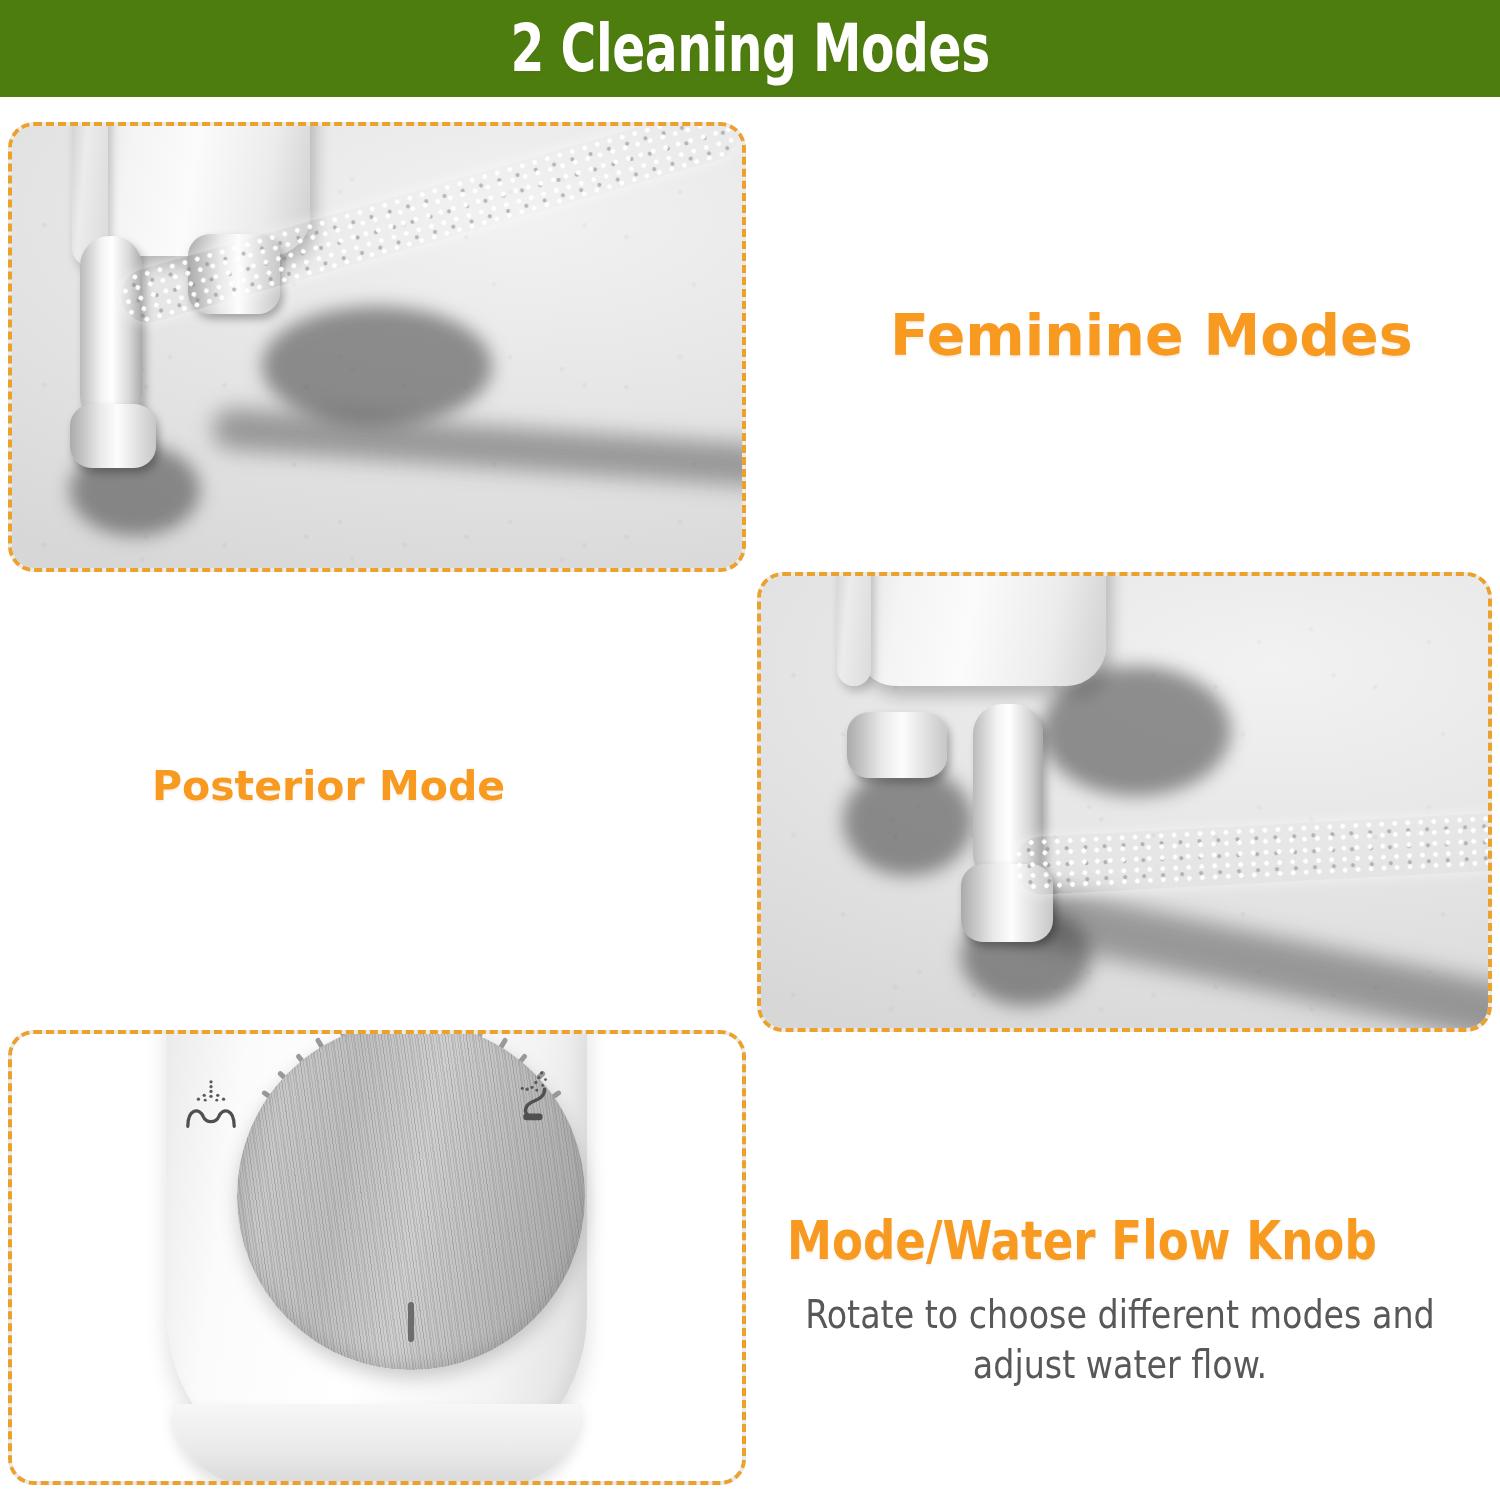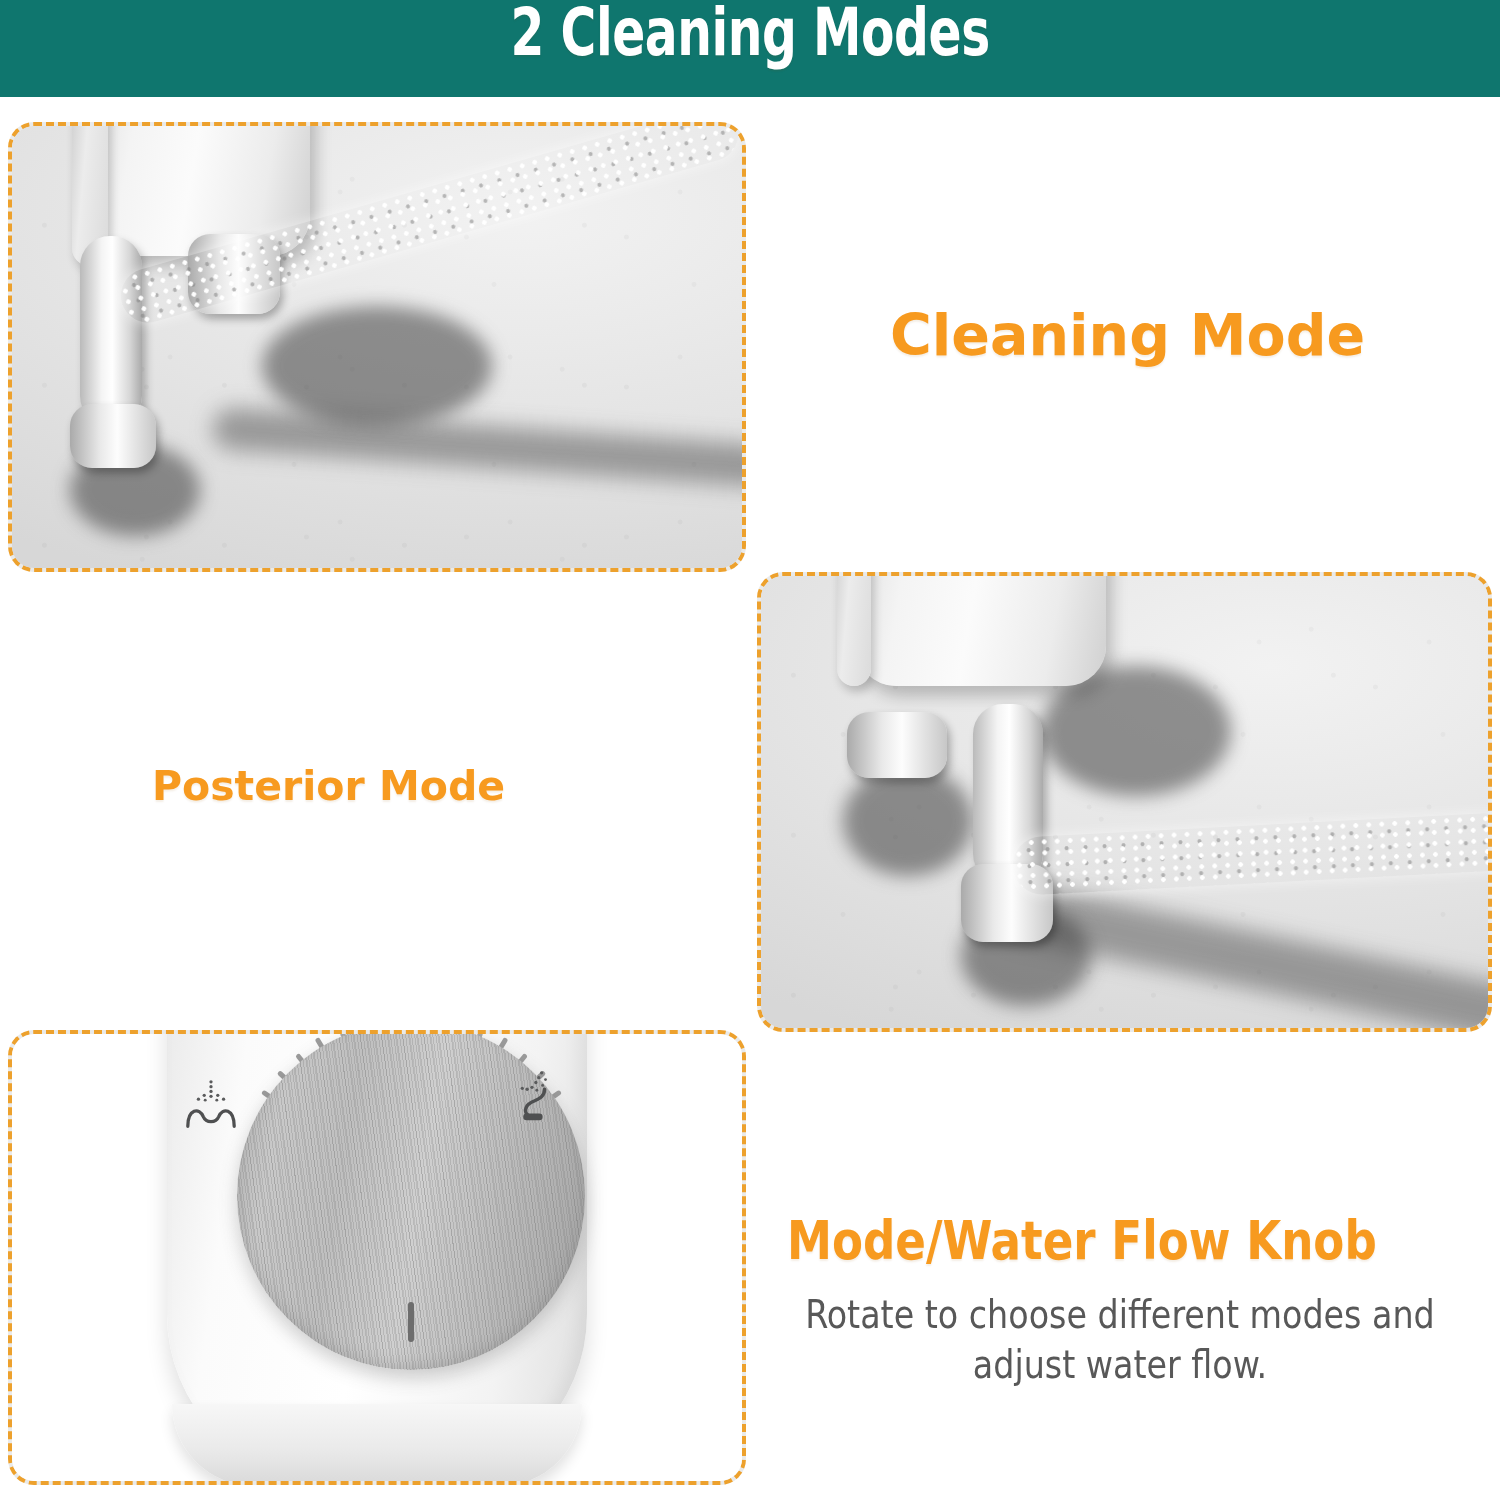--- a/index.html
+++ b/index.html
@@ -18,23 +18,23 @@
     height: 1500px;
     background: #ffffff;
   }
 
   
   .banner {
     position: absolute;
     left: 0; top: 0;
     width: 1500px;
     height: 97px;
-    background: #0f766e;
+    background: #4d7c0f;
     display: flex;
-    align-items: flex-start;
+    align-items: center;
     justify-content: center;
   }
   .banner-title {
     color: #ffffff;
     font-family: "DejaVu Sans Condensed", "Liberation Sans Narrow", "Liberation Sans", sans-serif;
     font-weight: 700;
     font-size: 66px;
     line-height: 1;
     letter-spacing: -0.5px;
     transform: scaleX(0.82);
@@ -342,21 +342,21 @@
       <circle cx="26" cy="22" r="1.7"></circle>
       <circle cx="21" cy="21" r="1.7"></circle>
       <circle cx="45" cy="12" r="1.5"></circle>
       <circle cx="42" cy="18" r="1.5"></circle>
       <circle cx="36" cy="23" r="1.5"></circle>
     </g>
     <path d="M44 22 C44 34, 30 33, 26 39 C22 45, 26 51, 32 51" fill="none" stroke="#4f5051" stroke-width="3.6" stroke-linecap="round"></path>
     <rect x="22" y="47" width="20" height="7" rx="3.4" fill="#4f5051"></rect>
   </svg>
 
-  <div class="label-head" id="label-feminine">Cleaning Mode</div>
+  <div class="label-head" id="label-feminine">Feminine Modes</div>
 
   <div class="label-head" id="label-posterior">Posterior Mode</div>
 
   <div class="label-head" id="label-knob">Mode/Water Flow Knob</div>
 
   <div id="knob-desc">Rotate to choose different modes and adjust water flow.</div>
 
 </div>
 
 </body></html>

